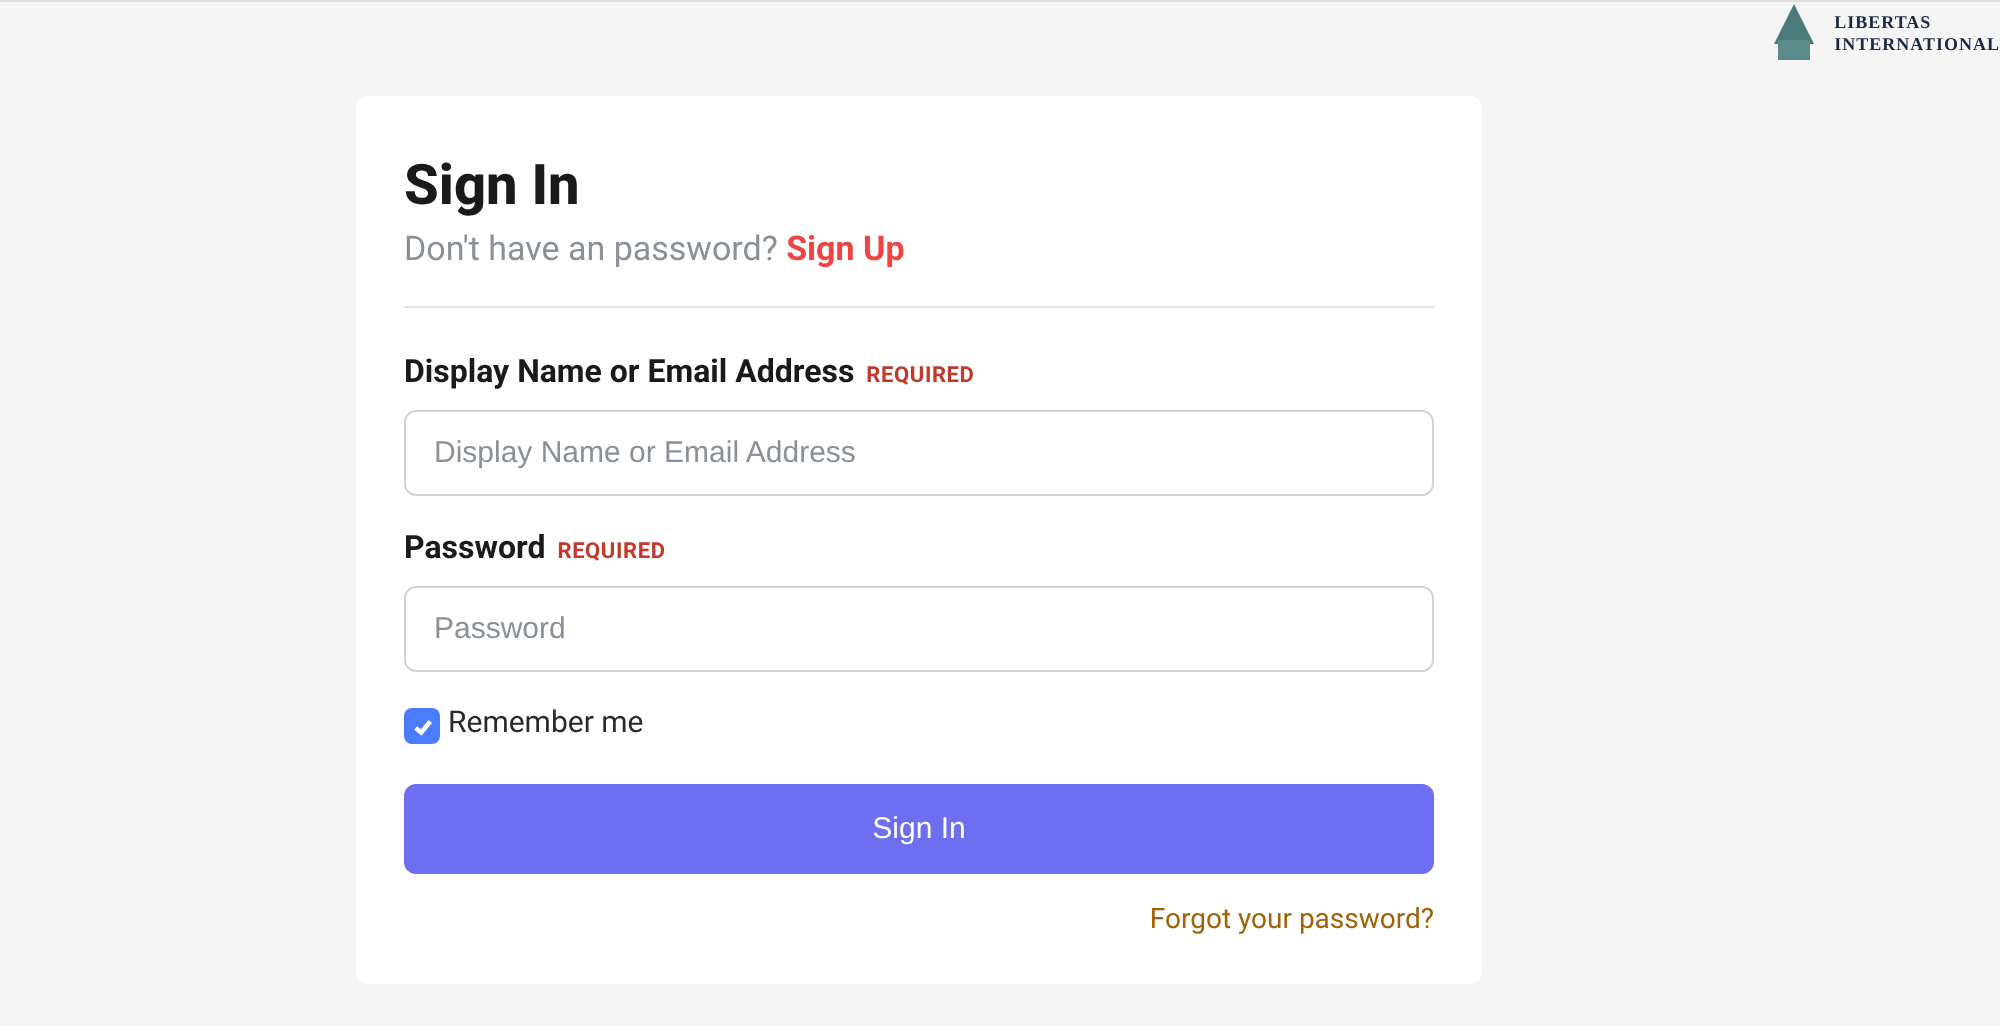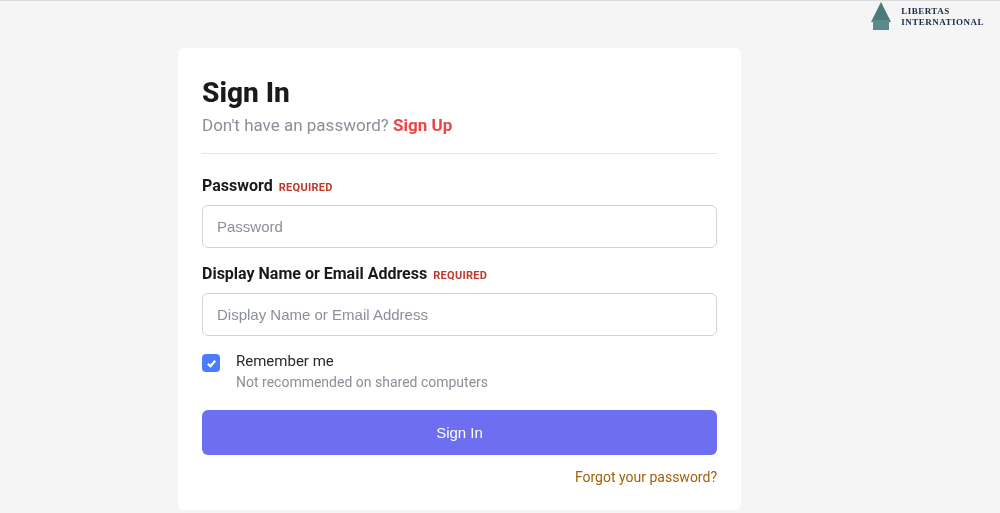--- a/index.html
+++ b/index.html
@@ -15,21 +15,21 @@
       position: relative;
     }
     .top-border {
       width: 100%;
       height: 1px;
       background: #ddd;
     }
     .logo-area {
       position: absolute;
       top: 2px;
-      right: 16px;
+      right: 0;
       display: flex;
       align-items: center;
       gap: 6px;
     }
     .liberty-icon {
       width: 60px;
       height: 30px;
       position: relative;
     }
     .liberty-shape {
@@ -117,21 +117,21 @@
       border-radius: 6px;
       background: #fff;
       outline: none;
     }
     .text-input::placeholder {
       color: #8a8f98;
     }
     .remember-row {
       display: flex;
       align-items: flex-start;
-      gap: 16px;
+      gap: 4px;
       margin-bottom: 20px;
       margin-top: 2px;
     }
     .checkbox-visual {
       width: 18px;
       height: 18px;
       border-radius: 4px;
       background: #4a7cff;
       display: flex;
       align-items: center;
@@ -200,43 +200,42 @@
 
 <div class="card">
   <h1 class="title">Sign In</h1>
   <div class="sub-row">
     <span class="sub-muted">Don't have an password? </span><a class="signup-link">Sign Up</a>
   </div>
   <hr class="divider">
 
   <div class="field-group">
     <label class="field-label">
+      <span>Display Name or Email Address</span>
+      <span class="required-tag">REQUIRED</span>
+    </label>
+    <input type="text" class="text-input" placeholder="Display Name or Email Address" style="">
+  </div>
+
+  <div class="field-group">
+    <label class="field-label">
       <span>Password</span>
       <span class="required-tag">REQUIRED</span>
     </label>
     <input type="password" class="text-input" placeholder="Password" style="">
-  </div>
-
-  <div class="field-group">
-    <label class="field-label">
-      <span>Display Name or Email Address</span>
-      <span class="required-tag">REQUIRED</span>
-    </label>
-    <input type="text" class="text-input" placeholder="Display Name or Email Address" style="">
   </div>
 
   <div class="remember-row">
     <div class="checkbox-visual">
       <svg viewBox="0 0 12 12">
           <polyline points="2,6.5 5,9 10,3"></polyline>
         </svg>
     </div>
     <div class="remember-texts">
       <span class="remember-label">Remember me</span>
-      <span class="remember-hint">Not recommended on shared computers</span>
     </div>
   </div>
 
   <button class="submit-btn">Sign In</button>
 
   <div class="forgot-row">
     <a class="forgot-link">Forgot your password?</a>
   </div>
 </div>
 

